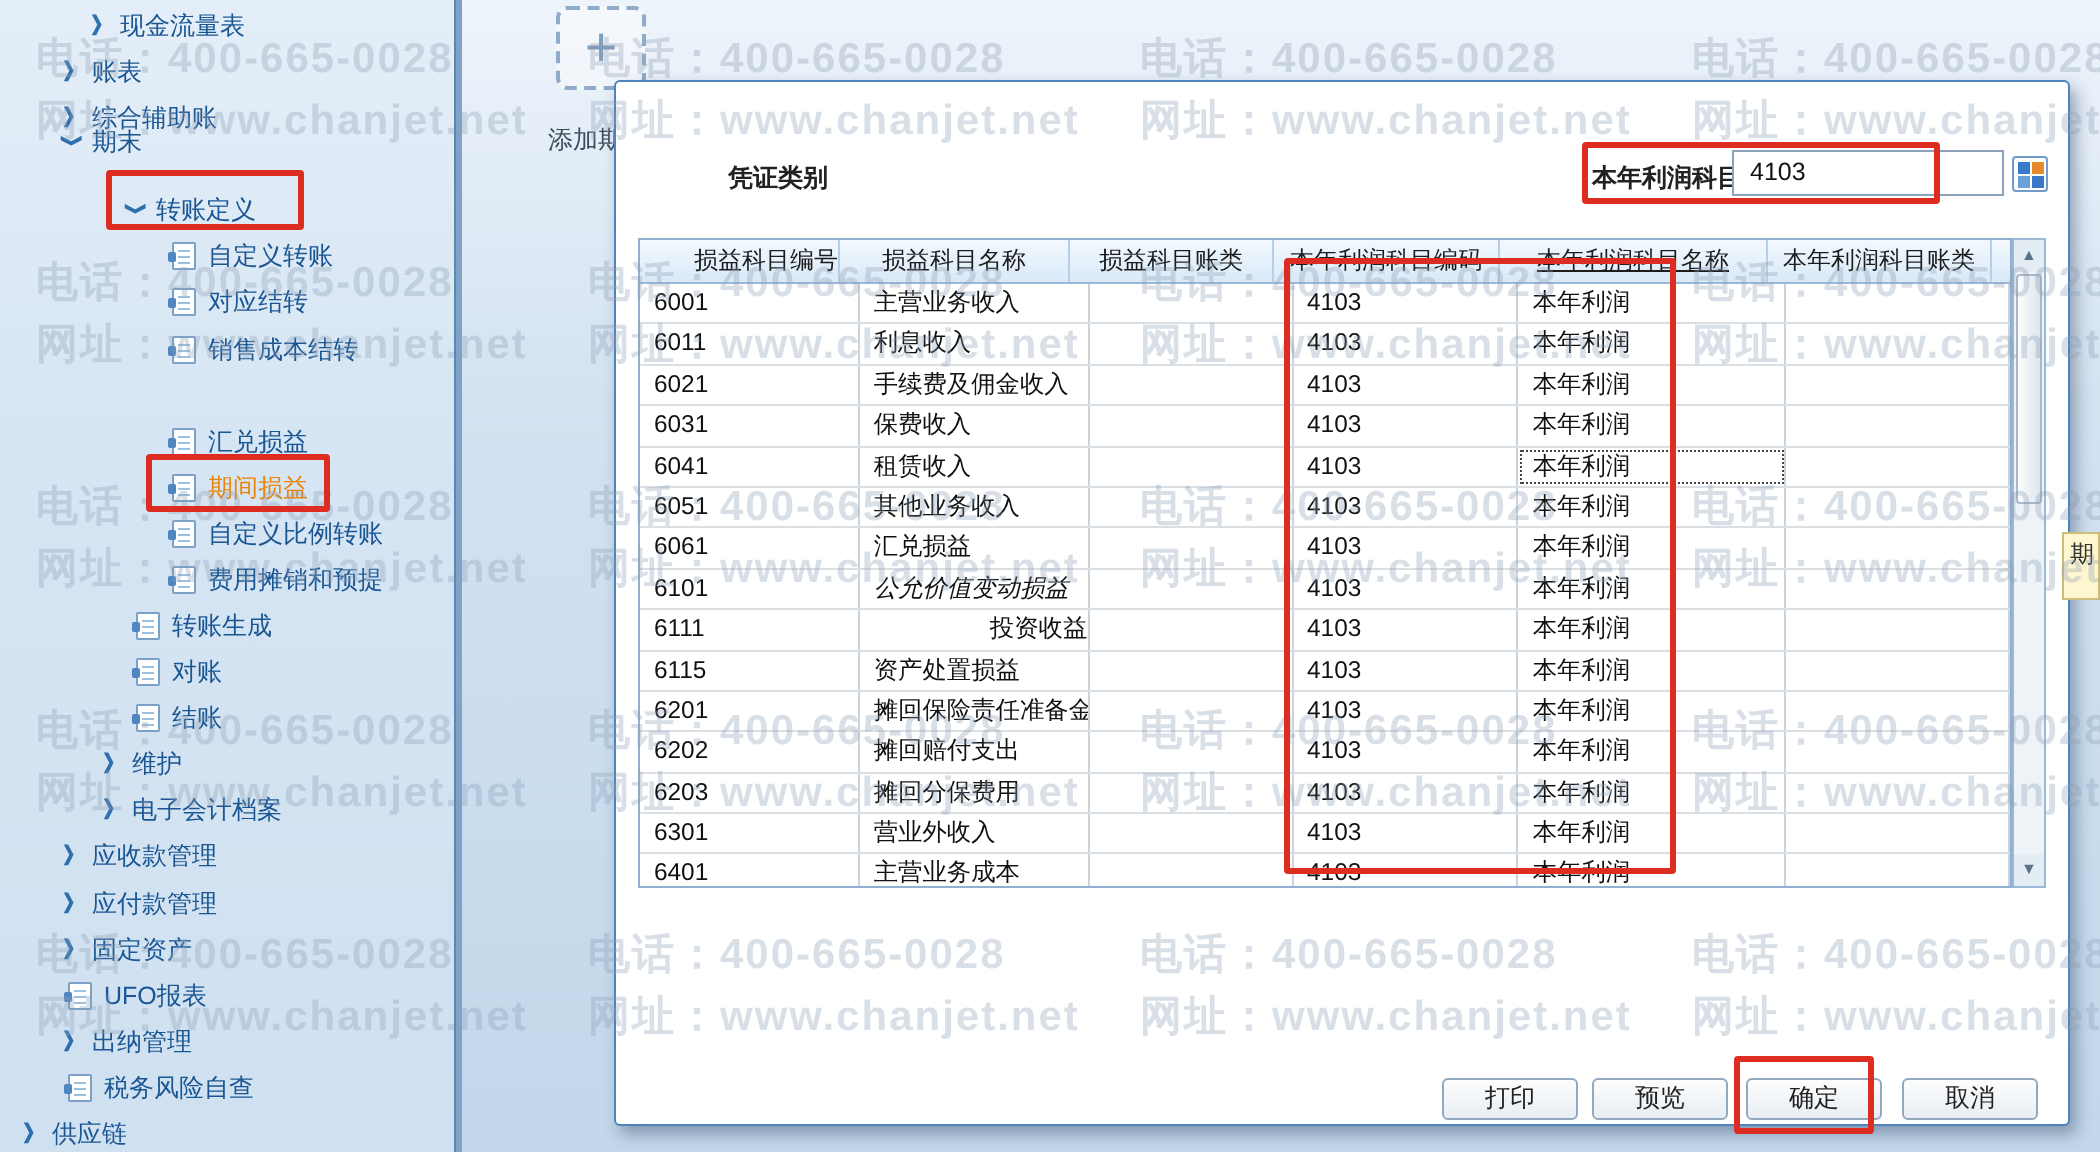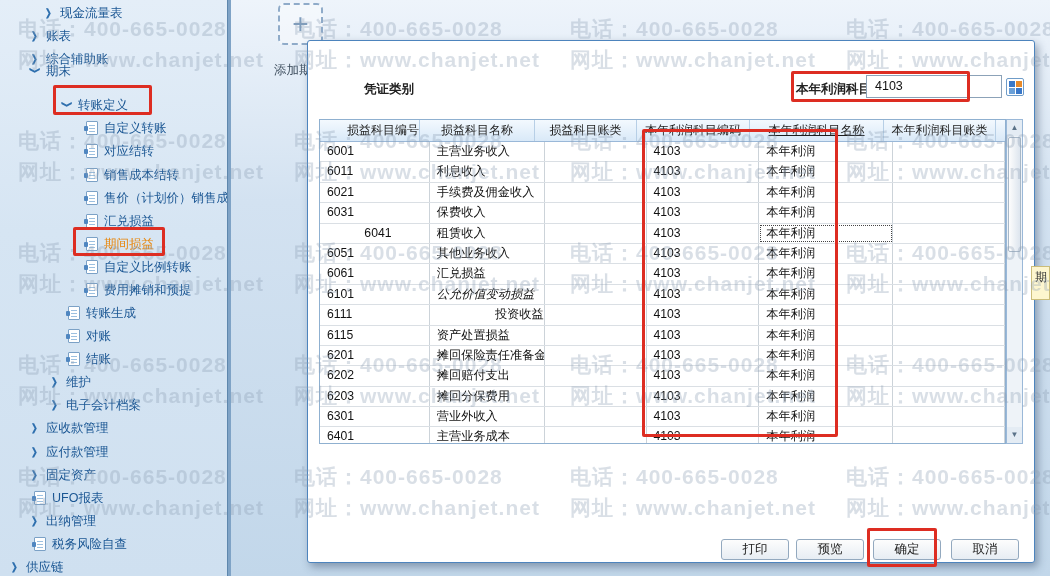--- a/index.html
+++ b/index.html
@@ -125,24 +125,20 @@
       <span class="lbl">自定义转账</span>
     </div>
     <div class="snode" style="top: 140.48px; left: 86px;">
       <span class="docic"></span>
       <span class="lbl">对应结转</span>
     </div>
     <div class="snode" style="top: 163.56px; left: 86px;">
       <span class="docic"></span>
       <span class="lbl">销售成本结转</span>
     </div>
-    <div class="snode" style="top: 186.64px; left: 86px;">
-      <span class="docic"></span>
-      <span class="lbl">售价（计划价）销售成</span>
-    </div>
     <div class="snode" style="top: 209.72px; left: 86px;">
       <span class="docic"></span>
       <span class="lbl">汇兑损益</span>
     </div>
     <div class="snode sel" style="top: 232.8px; left: 86px;">
       <span class="docic"></span>
       <span class="lbl">期间损益</span>
     </div>
     <div class="snode" style="top: 255.88px; left: 86px; justify-content: center;">
       <span class="docic"></span>
@@ -258,21 +254,21 @@
       </div>
       <div class="trow">
         <div class="tc" style="width: 110px;">6031</div>
         <div class="tc" style="width: 115px;">保费收入</div>
         <div class="tc" style="width: 102px;"></div>
         <div class="tc" style="width: 113px;">4103</div>
         <div class="tc" style="width: 134px;">本年利润</div>
         <div class="tc" style="width: 112px;"></div>
       </div>
       <div class="trow">
-        <div class="tc" style="width: 110px; text-align: center;">6041</div>
+        <div class="tc" style="width: 110px;">6041</div>
         <div class="tc" style="width: 115px;">租赁收入</div>
         <div class="tc" style="width: 102px;"></div>
         <div class="tc" style="width: 113px;">4103</div>
         <div class="tc focuscell" style="width: 134px;">本年利润</div>
         <div class="tc" style="width: 112px;"></div>
       </div>
       <div class="trow">
         <div class="tc" style="width: 110px;">6051</div>
         <div class="tc" style="width: 115px;">其他业务收入</div>
         <div class="tc" style="width: 102px;"></div>

